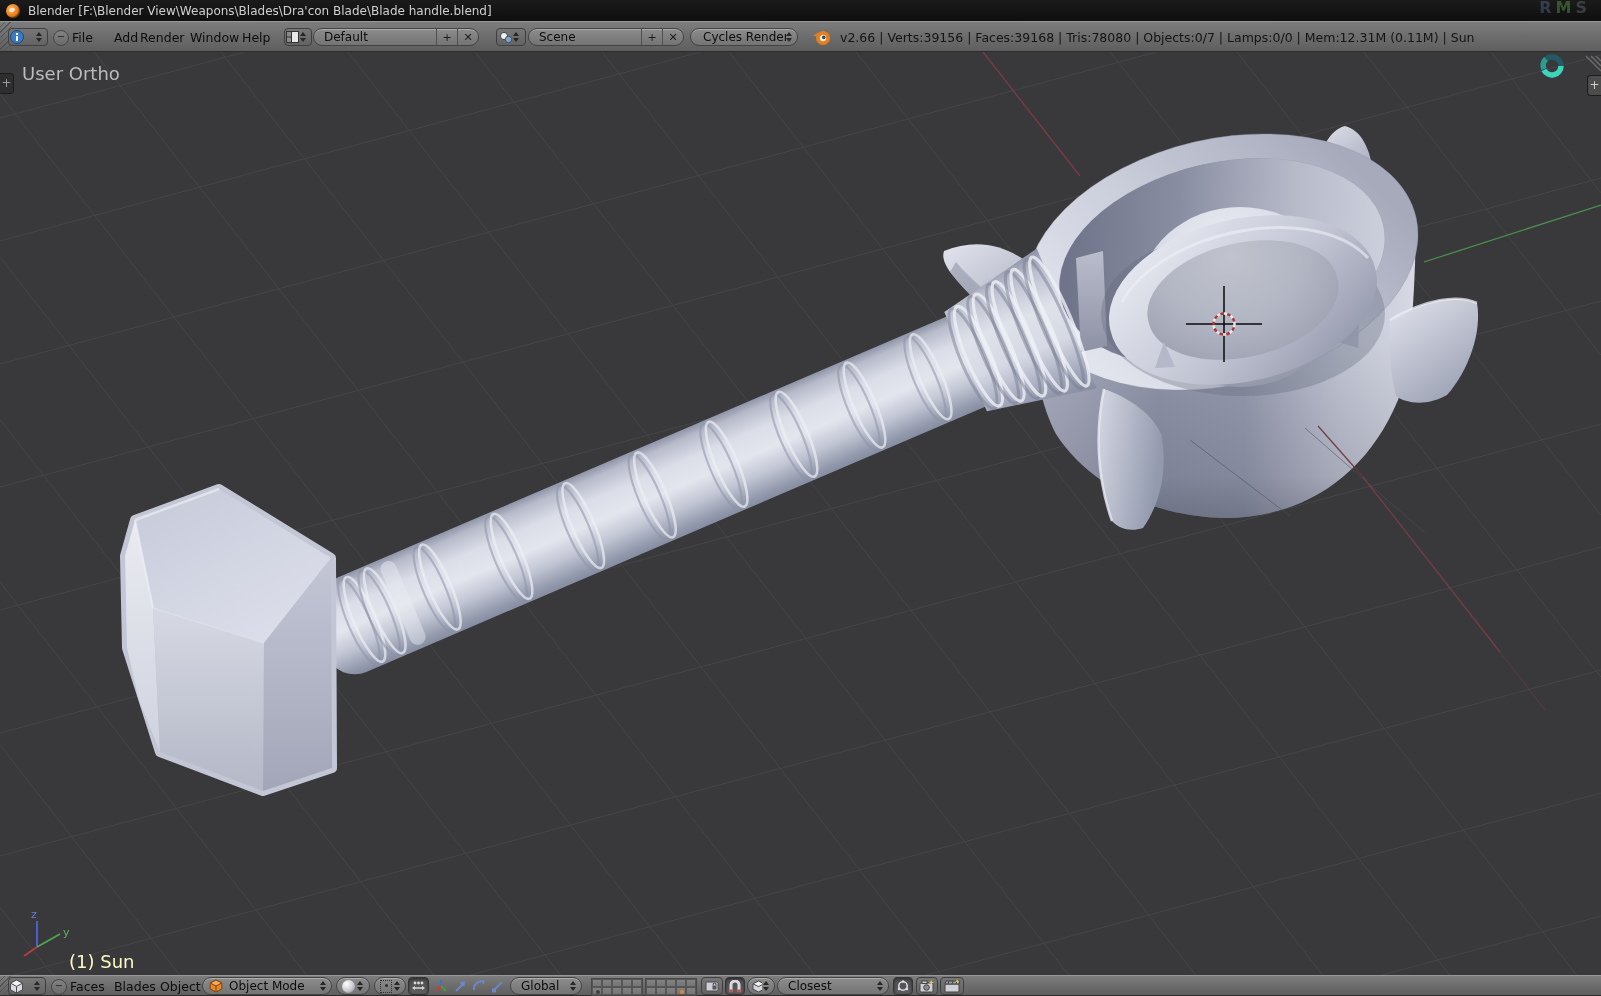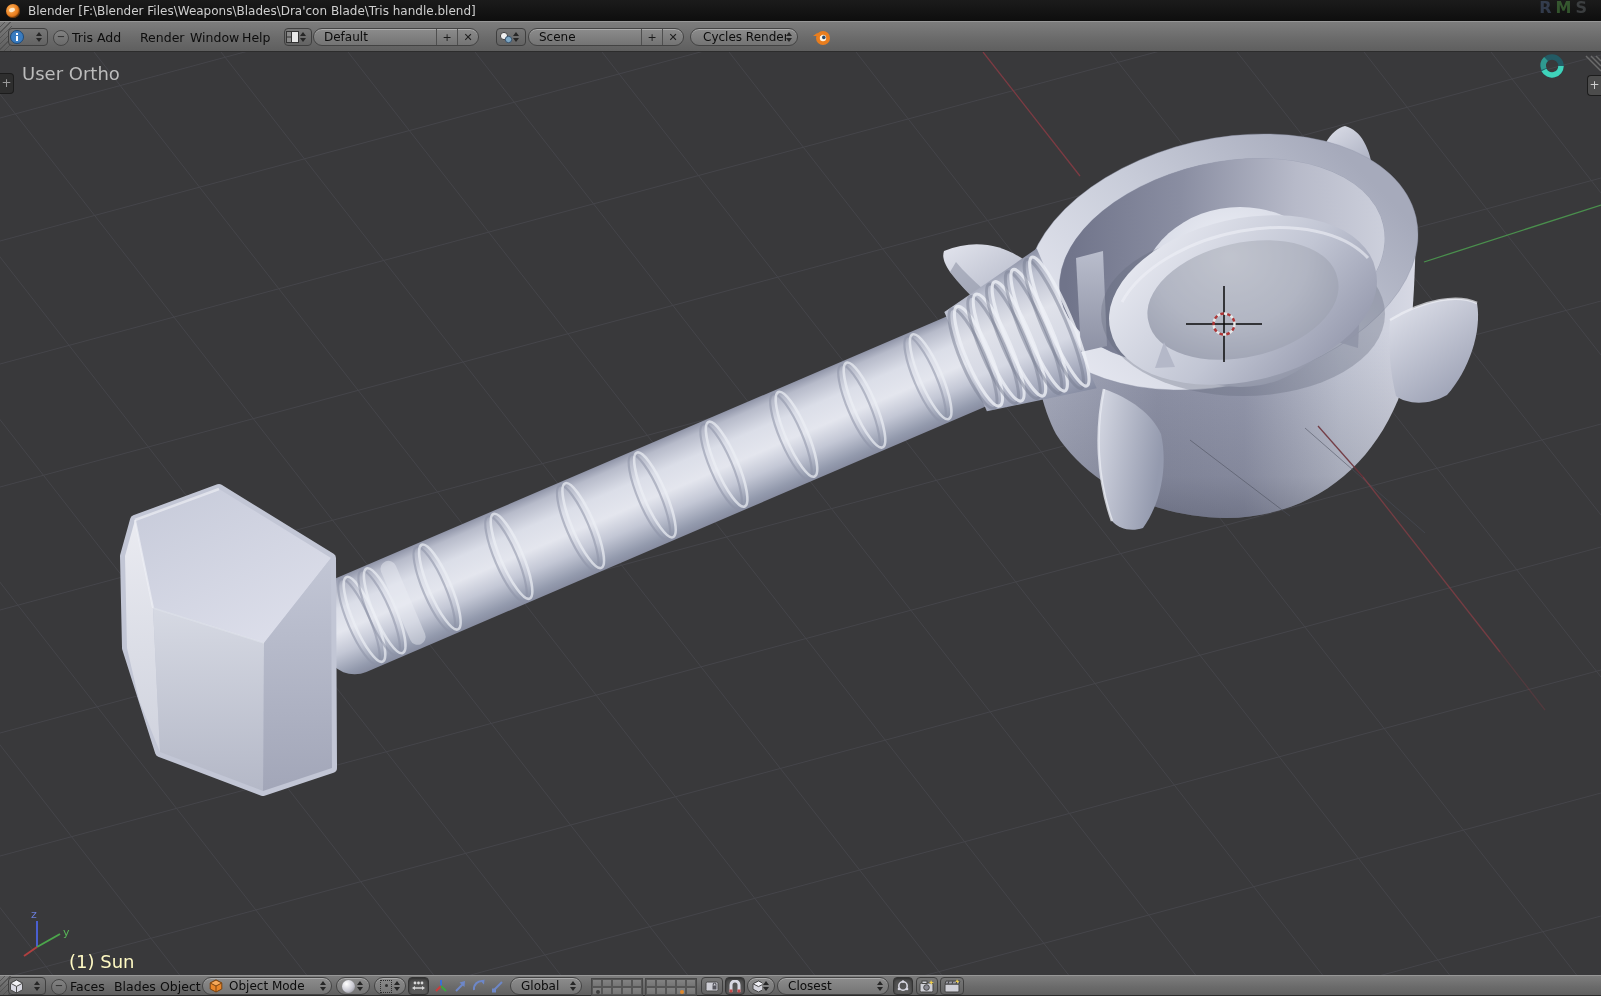--- a/index.html
+++ b/index.html
@@ -66,42 +66,42 @@
   .edgetab{position:absolute;font-size:12px;color:#9a9a9a;text-align:center;
     line-height:18px;width:13px;height:19px;background:#2e2e2e;border:1px solid #1c1c1c;}
   .tabL{left:0;top:21px;border-left:none;border-radius:0 4px 4px 0;}
   .tabR{right:0;top:23px;border-right:none;border-radius:4px 0 0 4px;background:#4c4c4c;color:#cfcfcf;}
 </style>
 </head>
 <body>
 
 <div class="titlebar">
   <span class="blicon"></span>
-  <span>Blender [F:\Blender Files\Weapons\Blades\Dra'con Blade\Tris handle.blend]</span>
+  <span>Blender [F:\Blender View\Weapons\Blades\Dra'con Blade\Blade handle.blend]</span>
   <span class="watermark">
     <span class="wm0">R</span><span class="wm1">M</span><span class="wm2">S</span>
   </span>
 </div>
 
 <div class="hbar" id="topbar">
   <div class="cornerhatch"></div>
   <div class="ibtn" style="left:8px;width:40px;border:1px solid #3f3f3f;background:linear-gradient(#777,#636363);">
     <svg width="16" height="16">
       <circle cx="8" cy="8" r="6.5" fill="#3a7cc0" stroke="#1d4a79"></circle>
       <rect x="7" y="4" width="2" height="2" fill="#fff"></rect>
         <rect x="7" y="7" width="2" height="5" fill="#fff"></rect>
     </svg>
     <span class="ud">
         <i class="u"></i>
         <i class="d"></i>
       </span>
   </div>
   <div class="collapse" style="left:53px;">−</div>
-  <div class="menu" style="left:72px;">Tris</div>
-  <div class="menu" style="left:97px;">Add</div>
+  <div class="menu" style="left:72px;">File</div>
+  <div class="menu" style="left:114px;">Add</div>
   <div class="menu" style="left:140px;">Render</div>
   <div class="menu" style="left:190px;">Window</div>
   <div class="menu" style="left:242px;">Help</div>
 
   <div class="ibtn" style="left:284px;width:28px;border:1px solid #3f3f3f;background:linear-gradient(#777,#636363);">
     <svg width="13" height="12">
       <rect x="0.5" y="0.5" width="12" height="11" fill="#e8e8e8" stroke="#333"></rect>
       <rect x="0.5" y="0.5" width="5" height="11" fill="#8a8a8a" stroke="#333"></rect>
       <line x1="0.5" y1="6" x2="5.5" y2="6" stroke="#333"></line>
     </svg>
@@ -139,20 +139,21 @@
         <i class="d"></i>
       </span>
   </div>
 
   <svg width="20" height="18" style="position:absolute;left:812px;top:7px;">
     <circle cx="11" cy="9" r="7" fill="#e87d1e"></circle>
     <circle cx="11" cy="9" r="3.2" fill="#fdf0dd"></circle>
     <circle cx="11.8" cy="8.4" r="1.8" fill="#2a4a6a"></circle>
     <path d="M1 7 Q5 3 10 4 L9 7 Z" fill="#e87d1e"></path>
   </svg>
+  <div class="stats" style="left:840px;">v2.66 | Verts:39156 | Faces:39168 | Tris:78080 | Objects:0/7 | Lamps:0/0 | Mem:12.31M (0.11M) | Sun</div>
 </div>
 
 <div id="viewport">
   <svg id="scene" width="1601" height="996" viewBox="0 0 1601 996">
     <defs>
       <linearGradient id="gShaft" gradientUnits="userSpaceOnUse" x1="0" y1="-50" x2="0" y2="50">
         <stop offset="0" stop-color="#8b90a4"></stop>
           <stop offset=".10" stop-color="#b7bbca"></stop>
         <stop offset=".30" stop-color="#dbdee8"></stop>
           <stop offset=".52" stop-color="#e4e6ee"></stop>

